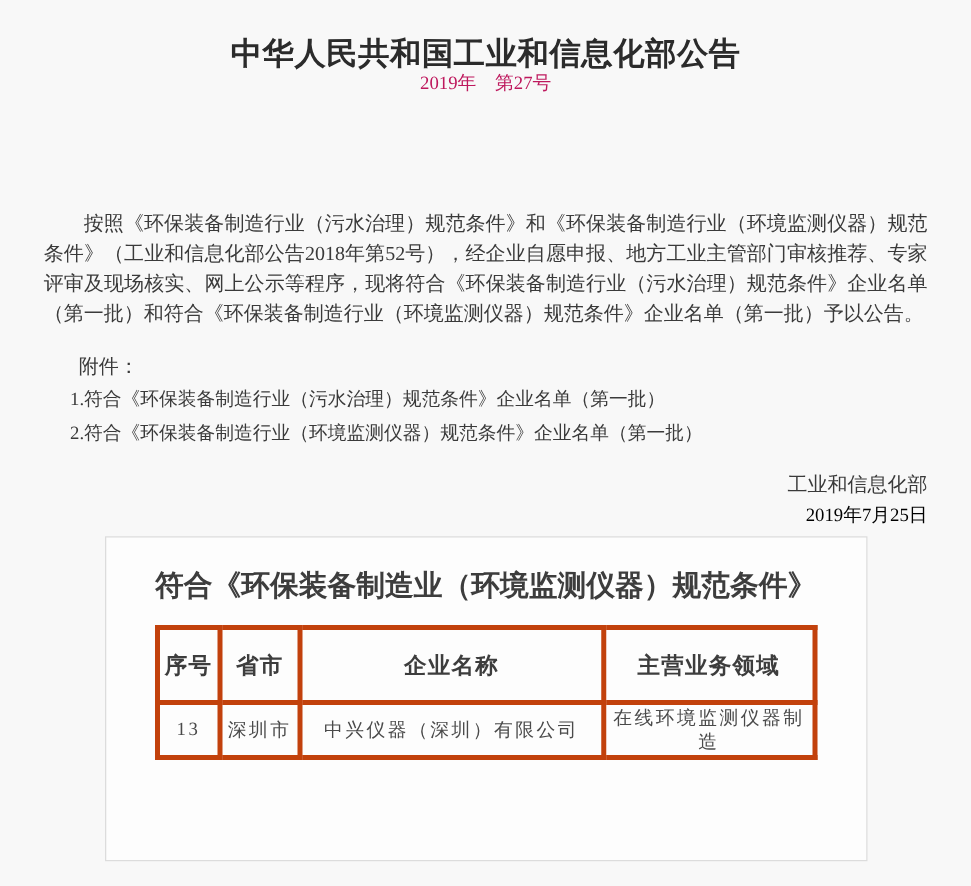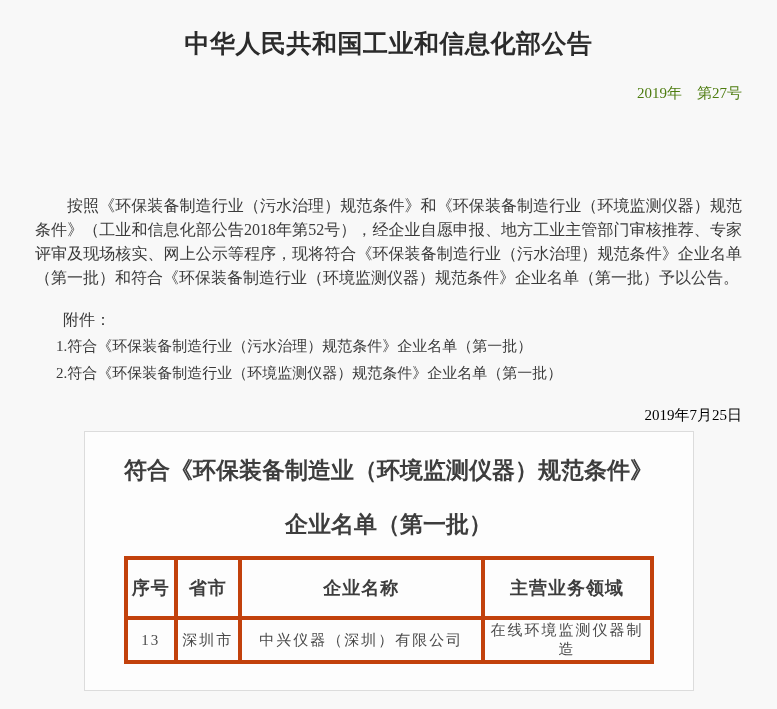--- a/index.html
+++ b/index.html
@@ -21,25 +21,24 @@
     margin: 28px 0 0 0;
     text-align: center;
     font-family: "Liberation Sans", sans-serif;
     font-size: 25px;
     line-height: 30px;
     font-weight: bold;
     color: #2b2b2b;
     letter-spacing: 0.5px;
   }
   .issue-line {
-    margin-top: 26px;
-    text-align: right;
+    text-align: center;
     font-size: 15px;
     line-height: 18px;
-    color: #4d7c0f;
+    color: #be185d;
   }
   .body-paragraph {
     margin-top: 92px;
     font-size: 16px;
     line-height: 24px;
     text-align: justify;
     text-indent: 2em;
     color: #3a3a3a;
   }
   .attachments {
@@ -135,27 +134,27 @@
 
   <p class="body-paragraph">按照《环保装备制造行业（污水治理）规范条件》和《环保装备制造行业（环境监测仪器）规范条件》（工业和信息化部公告2018年第52号），经企业自愿申报、地方工业主管部门审核推荐、专家评审及现场核实、网上公示等程序，现将符合《环保装备制造行业（污水治理）规范条件》企业名单（第一批）和符合《环保装备制造行业（环境监测仪器）规范条件》企业名单（第一批）予以公告。</p>
 
   <div class="attachments">
     <div class="attachments-label">附件：</div>
     <div class="attachment-item">1.符合《环保装备制造行业（污水治理）规范条件》企业名单（第一批）</div>
     <div class="attachment-item">2.符合《环保装备制造行业（环境监测仪器）规范条件》企业名单（第一批）</div>
   </div>
 
   <div class="signature-block">
+    <div class="signer">工业和信息化部</div>
     <div class="sign-date">2019年7月25日</div>
   </div>
 </div>
 
 <div class="annex-image">
   <div class="annex-title-1">符合《环保装备制造业（环境监测仪器）规范条件》</div>
-  <div class="annex-title-2">企业名单（第一批）</div>
 
   <table class="annex-table">
     <colgroup>
       <col class="col-seq">
       <col class="col-prov">
       <col class="col-name">
       <col class="col-field">
     </colgroup>
     <thead>
       <tr>

